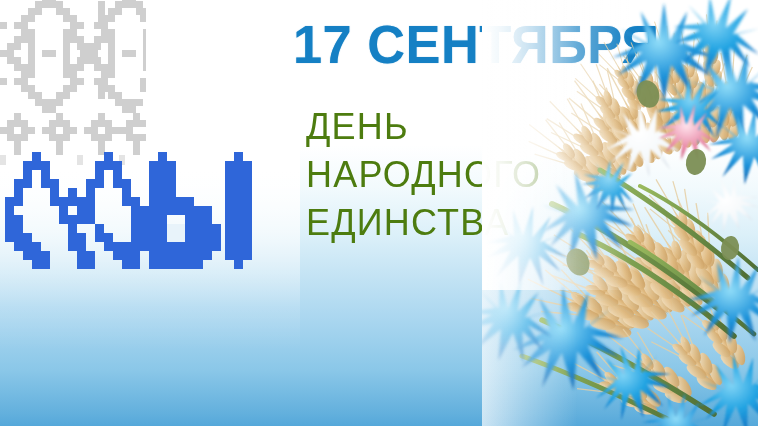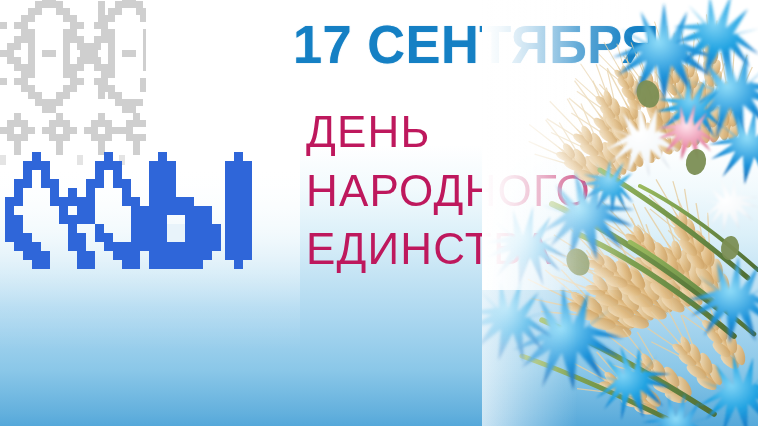--- a/index.html
+++ b/index.html
@@ -65,22 +65,22 @@
     color:#1580c4;
     line-height:1;
     white-space:nowrap;
     transform:scaleX(0.97);
     transform-origin:left top;
     text-shadow:0 0 1px rgba(21,128,196,0.6);
   }
 
   .subtitle{
     position:absolute;left:306px;top:103px;
-    color:#be185d;
-    font-size:44px;
+    color:#4d7c0f;
+    font-size:36px;
     line-height:1.33;
     letter-spacing:1.2px;
     font-weight:300;
   }
   .subtitle div{white-space:nowrap;}
 
   .sr-only{position:absolute;width:1px;height:1px;overflow:hidden;clip:rect(0 0 0 0);}
 </style>
 </head>
 <body>

